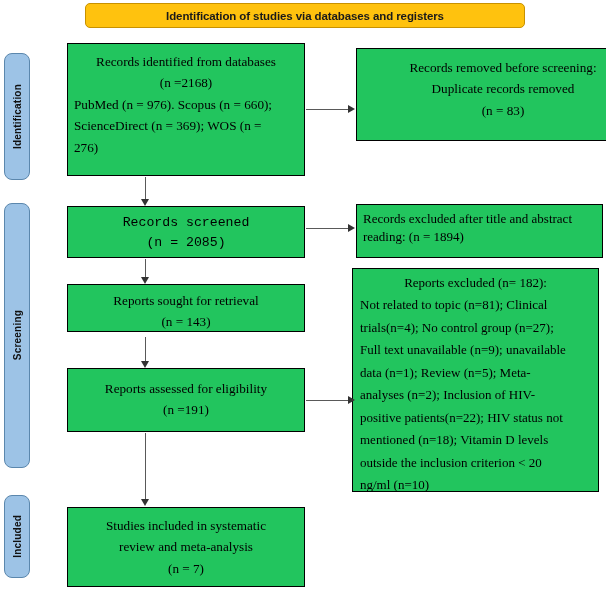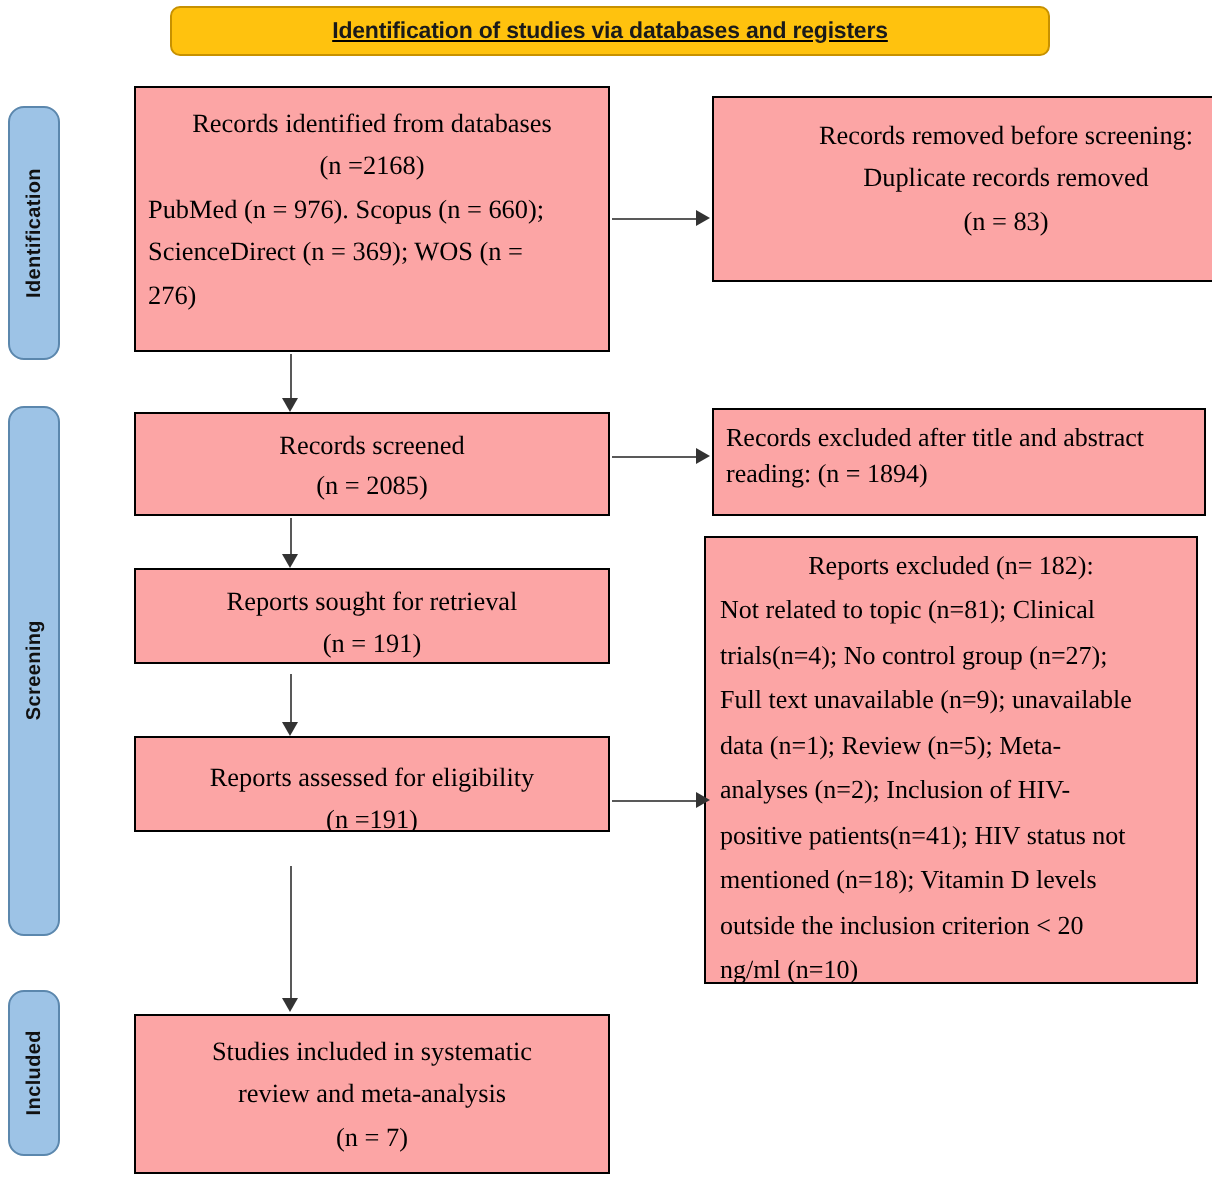--- a/index.html
+++ b/index.html
@@ -24,21 +24,20 @@
     top: 3px;
     width: 440px;
     height: 25px;
     background: #ffc20e;
     border: 1px solid #c79100;
     border-radius: 5px;
     display: flex;
     align-items: center;
     justify-content: center;
     box-sizing: border-box;
-    text-decoration: underline;
   }
   .banner-text {
     font-family: "Liberation Sans", "DejaVu Sans", sans-serif;
     font-size: 11.5px;
     font-weight: bold;
     color: #1a1a1a;
     letter-spacing: -0.1px;
     white-space: nowrap;
   }
 
@@ -66,40 +65,40 @@
     letter-spacing: 0.2px;
   }
   #stage-identification { top: 53px;  height: 127px; }
   #stage-screening     { top: 203px; height: 265px; }
   #stage-included      { top: 495px; height: 83px;  }
 
   
   .box {
     position: absolute;
     border: 1px solid #000000;
-    background: #fca5a5;
+    background: #22c55e;
     box-sizing: border-box;
     overflow: hidden;
   }
   .box-inner {
     padding: 4px 6px;
     font-size: 13.2px;
     line-height: 1.62;
   }
   .c { text-align: center; }
   .l { text-align: left; }
   .j { text-align: justify; text-justify: inter-word; }
   .j > div { text-align: justify; }
   .j > div.last { text-align: justify; }
 
   
   #box-identified      { left: 67px;  top: 43px;  width: 238px; height: 133px; }
-  #box-screened        { left: 67px;  top: 206px; width: 238px; height: 52px;  }
+  #box-screened        { left: 67px;  top: 206px; width: 238px; height: 52px; font-family: Liberation Mono, monospace;  }
   #box-sought          { left: 67px;  top: 284px; width: 238px; height: 48px;  }
-  #box-assessed        { left: 67px;  top: 368px; width: 238px; height: 48px;  }
+  #box-assessed        { left: 67px;  top: 368px; width: 238px; height: 64px;  }
   #box-included        { left: 67px;  top: 507px; width: 238px; height: 80px;  }
 
   
   #box-removed         { left: 356px; top: 48px;  width: 294px; height: 93px;  }
   #box-excluded-title  { left: 356px; top: 204px; width: 247px; height: 54px;  }
   #box-excluded-reports{ left: 352px; top: 268px; width: 247px; height: 224px; }
 
   #box-identified .box-inner { padding-top: 7px; }
   #box-removed .box-inner    { padding-top: 8px; }
   #box-excluded-title .box-inner { padding-top: 5px; font-size: 13px; line-height: 1.42; }
@@ -194,34 +193,34 @@
 
   <div class="hline" style="left:306px; top:228px; width:42px;"></div>
   <div class="arrow-right" style="left:348px; top:224px;"></div>
 
   <div class="vline" style="left:145px; top:259px; height:18px;"></div>
   <div class="arrow-down" style="left:141px; top:277px;"></div>
 
   <div class="box" id="box-sought">
     <div class="box-inner">
       <div class="c">Reports sought for retrieval</div>
-      <div class="c">(n = 191)</div>
+      <div class="c">(n = 143)</div>
     </div>
   </div>
 
   <div class="box" id="box-excluded-reports">
     <div class="box-inner">
       <div class="c">Reports excluded (n= 182):</div>
       <div class="j">
         <div>Not related to topic (n=81); Clinical</div>
         <div>trials(n=4); No control group (n=27);</div>
         <div>Full text unavailable (n=9); unavailable</div>
         <div>data (n=1); Review (n=5); Meta-</div>
         <div>analyses (n=2); Inclusion of HIV-</div>
-        <div>positive patients(n=41); HIV status not</div>
+        <div>positive patients(n=22); HIV status not</div>
         <div>mentioned (n=18); Vitamin D levels</div>
         <div>outside the inclusion criterion &lt; 20</div>
         <div class="last">ng/ml (n=10)</div>
       </div>
     </div>
   </div>
 
   <div class="vline" style="left:145px; top:337px; height:24px;"></div>
   <div class="arrow-down" style="left:141px; top:361px;"></div>
 

